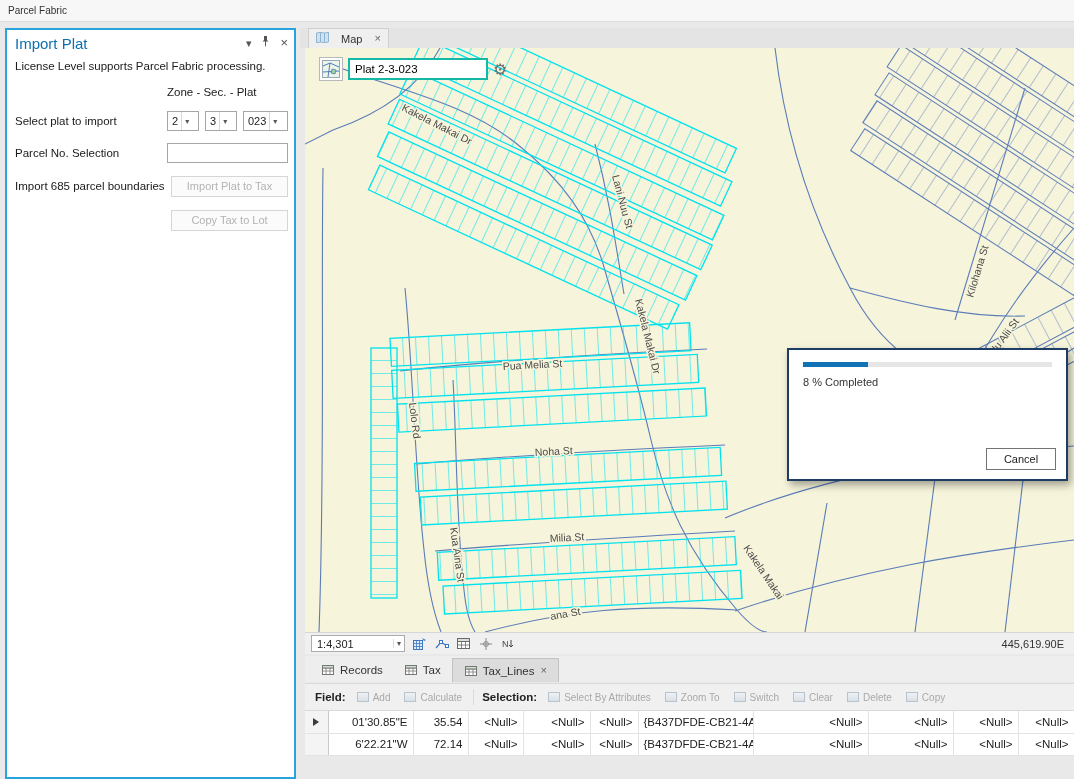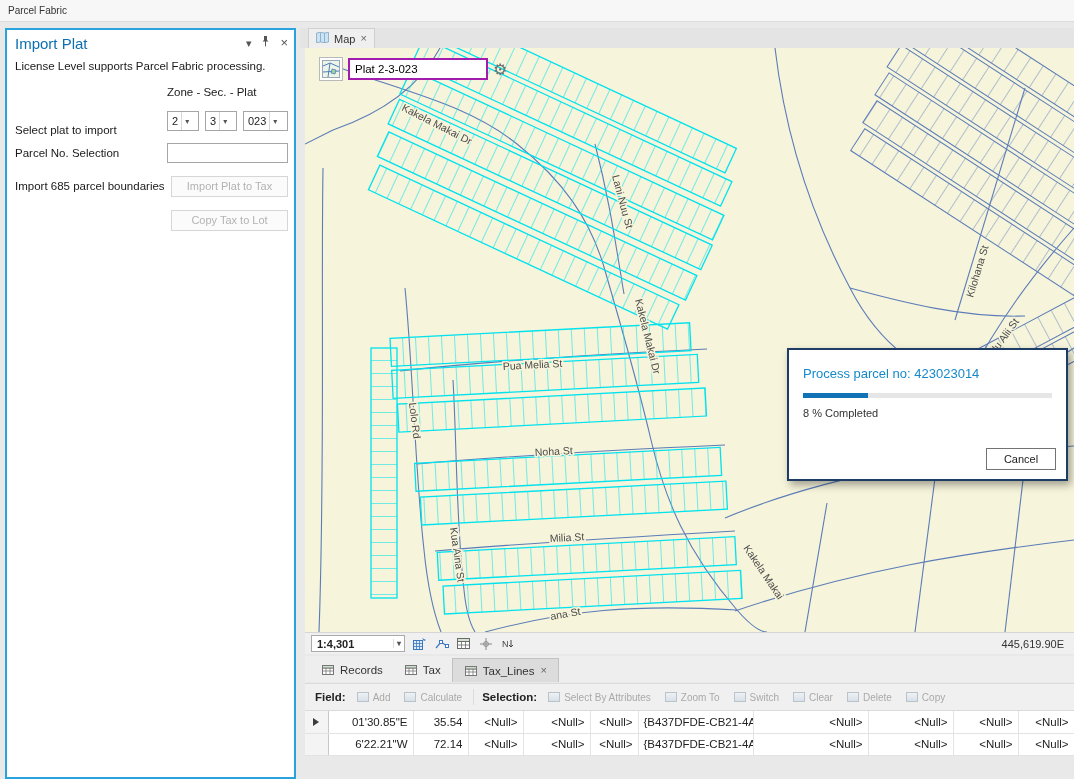--- a/index.html
+++ b/index.html
@@ -23,46 +23,46 @@
   .pane-label { position:absolute; font-size:11.5px; color:#1a1a1a; white-space:nowrap; }
   .combo { display:inline-flex; align-items:center; height:20px; background:#fff;
     border:1px solid #a6a6a6; font-size:11px; padding-left:4px; }
   .combo .arrow { color:#555; font-size:8px; padding:0 3px; border-left:1px solid #d9d9d9; margin-left:3px; height:100%; display:flex; align-items:center; }
   .pane-input { position:absolute; height:20px; border:1px solid #a6a6a6; background:#fff; font-size:11px; padding:0 4px; font-family:inherit; }
   .dis-btn { position:absolute; height:21px; width:117px; background:#fbfbfb;
     border:1px solid #d6d6d6; color:#b3b3b3; font-size:11px; text-align:center; line-height:19px; }
   
   #maptabbar { position:absolute; left:300px; top:28px; width:774px; height:20px; background:#e4e4e4; }
   .map-tab { position:absolute; left:8px; top:0; height:20px; display:inline-flex; align-items:center;
-    gap:5px; padding:0 7px; background:#efefef; border:1px solid #cfcfcf; border-bottom:none; font-size:11px; color:#333; }
+    gap:12px; padding:0 7px; background:#efefef; border:1px solid #cfcfcf; border-bottom:none; font-size:11px; color:#333; }
   .tab-close { color:#666; font-size:11px; line-height:11px; cursor:pointer; }
   
   #mapview { position:absolute; left:305px; top:48px; width:769px; height:584px;
     background:#f6f4da; overflow:hidden; }
   #map-svg { position:absolute; left:0; top:0; }
   #plat-overlay { position:absolute; left:14px; top:9px; display:flex; align-items:center; gap:5px; }
   .tile-icon { width:24px; height:24px; background:#fff; border:1px solid #b9b9b9;
     display:flex; align-items:center; justify-content:center; }
-  #plat-input { width:140px; height:22px; border:2px solid #a21caf; background:#fff;
+  #plat-input { width:140px; height:22px; border:2px solid #14b8a6; background:#fff;
     font-size:11.5px; padding:0 5px; font-family:inherit; }
   .gear { font-size:16px; color:#6e6e6e; cursor:pointer; }
   
   #dialog { position:absolute; left:482px; top:300px; width:281px; height:133px;
     background:#fff; border:2px solid #1d3c66; box-shadow:3px 4px 8px rgba(0,0,0,.35); }
   #dialog-title { margin:16px 14px 0 14px; font-size:13px; color:#1589c9; }
   #progress-track { margin:12px 14px 0 14px; height:5px; background:#e6e6e6; }
   #progress-fill { height:5px; width:26%; background:#1272b6; }
   #progress-status { margin:9px 14px 0 14px; font-size:11px; color:#333; }
   #cancel-btn { position:absolute; right:10px; bottom:9px; width:70px; height:22px;
     background:#fff; border:1px solid #737373; font-size:11px; text-align:center; line-height:20px; cursor:pointer; }
   
   #scalebar { position:absolute; left:305px; top:632px; width:769px; height:22px;
     background:#f0f0f0; border-top:1px solid #d6d6d6; display:flex; align-items:center; padding:0 6px; gap:7px; }
   #scale-combo { width:94px; height:17px; background:#fff; border:1px solid #ababab;
-    display:flex; align-items:center; font-size:11px; padding-left:5px;font-weight:bold; }
+    display:flex; align-items:center; font-size:11px; padding-left:5px; }
   #scale-combo .arrow { margin-left:auto; border-left:1px solid #dcdcdc; padding:0 3px; font-size:8px; color:#555; }
   .mapbar-icon { width:15px; height:14px; display:inline-flex; align-items:center; justify-content:center; cursor:pointer; }
   #coord-readout { margin-left:auto; font-size:11px; color:#333; padding-right:4px; }
   
   #tabletabs { position:absolute; left:305px; top:656px; width:769px; height:26px;
     background:#eeeeee; display:flex; align-items:flex-end; padding-left:6px; }
   .ttab { height:24px; display:inline-flex; align-items:center; gap:6px; padding:0 11px;
     font-size:11.5px; color:#333; cursor:pointer; }
   .ttab.active { background:#dcdcdc; border:1px solid #c2c2c2; border-bottom:none;padding-left:12px; }
   
@@ -105,21 +105,21 @@
             <path d="M4 0h3v4l1.5 1.5H6v4L5.5 11 5 9.5v-4H2.5L4 4z" fill="#555"></path>
           </svg>
       </span>
       <span class="hicon" style="font-size:13px;">×</span>
     </span>
   </div>
 
   <div class="pane-label" style="left:8px; top:30px;">License Level supports Parcel Fabric processing.</div>
   <div class="pane-label" style="left:160px; top:56px;">Zone - Sec. - Plat</div>
 
-  <div class="pane-label" style="left:8px; top:94px;text-align:right;">Select plat to import</div>
+  <div class="pane-label" style="left:8px; top:85px;text-align:right;">Select plat to import</div>
   <div class="combo" style="position:absolute; left:160px; top:81px; width:32px;">
     <span>2</span>
     <span class="arrow">▾</span>
   </div>
   <div class="combo" style="position:absolute; left:198px; top:81px; width:32px;">
     <span>3</span>
     <span class="arrow">▾</span>
   </div>
   <div class="combo" style="position:absolute; left:236px; top:81px; width:45px;">
     <span>023</span>
@@ -243,21 +243,20 @@
           <rect x="0.5" y="0.5" width="17" height="17" fill="#eef4e8" stroke="#9aa8b5"></rect>
           <path d="M1 6 L8 3 L17 7 M6 17 L8 3 M1 12 L17 11" stroke="#4d7fbe" stroke-width="1" fill="none"></path>
           <path d="M10 9 l4 1 -1 4 -4 -1 z" fill="#9fd49b" stroke="#4d7fbe" stroke-width="0.8"></path>
         </svg>
     </span>
     <input id="plat-input" value="Plat 2-3-023" style="">
     <span class="gear">⚙</span>
   </div>
 
   <div id="dialog">
-    <div id="dialog-title">Process parcel no: 423023014</div>
     <div id="progress-track">
       <div id="progress-fill"></div>
     </div>
     <div id="progress-status">8 % Completed</div>
     <div id="cancel-btn">Cancel</div>
   </div>
 </div>
 
 <div id="scalebar">
   <div id="scale-combo">

